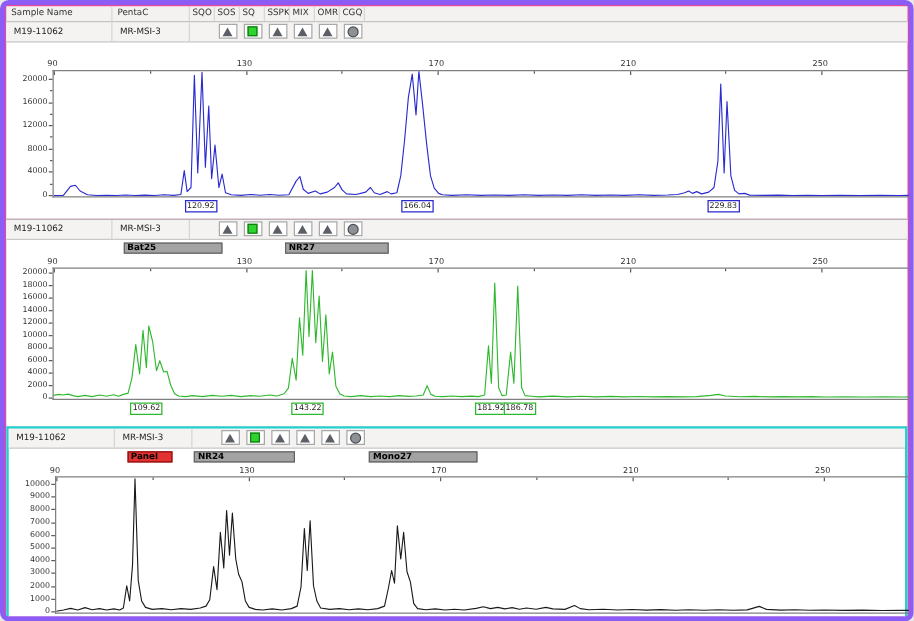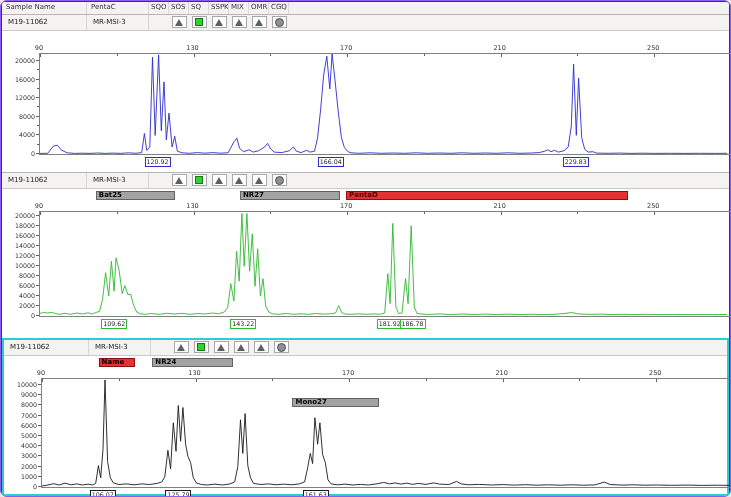--- a/index.html
+++ b/index.html
@@ -1,16 +1,16 @@
 <!DOCTYPE html>
 <html><head>
 <meta charset="utf-8">
 <style>
   html,body{margin:0;padding:0;background:#e9e9e9;font-family:"DejaVu Sans",sans-serif;}
-  .window{position:relative;width:731px;height:497px;background:#14532d;border:1px solid #8b5cf6;
+  .window{position:relative;width:731px;height:497px;background:#ec4899;border:4px solid #8b5cf6;
           border-radius:7px;overflow:hidden;box-sizing:border-box;}
   
   .hdr{position:absolute;top:1px;left:1px;right:1px;height:12px;display:flex;background:#f3f2f1;
        border-bottom:1px solid #cfcfcf;font-size:7px;color:#333;}
   .hc{border-right:1px solid #d8d8d8;padding:1px 0 0 4px;box-sizing:border-box;white-space:nowrap;overflow:hidden;}
   .w-name{width:85px}.w-panel{width:62px}.w-flag{width:20px;padding-left:2px}.w-fill{flex:1;border-right:none}
   
   .block{position:absolute;left:1px;right:1px;background:#fff;border-top:1px solid #b5b5b5;box-sizing:border-box;}
   #block0{top:13px;height:158px}
   #block1{top:171px;height:166px}
@@ -182,22 +182,21 @@
           <div class="fcell">
             <div class="fbox">
               <div class="ic-circle"></div>
             </div>
           </div>
         </div>
     </div>
     <div class="chart">
         <div class="mband">
           <div class="marker gray" style="left: 93.8156px; width: 79.465px; color: rgb(0, 0, 0);">Bat25</div>
-          <div class="marker gray" style="left: 238px; width: 100px; color: rgb(0, 0, 0);">NR27</div>
-          <div class="marker red" style="left: 344.111px; width: 282.158px; color: rgb(77, 0, 0);">PentaD</div>
+          <div class="marker gray" style="left: 223px; width: 83px; color: rgb(0, 0, 0);">NR27</div>
         </div>
         <div class="xt" style="left: 37px;">90</div>
         <div class="xt" style="left: 190.556px;">130</div>
         <div class="xt" style="left: 344.111px;">170</div>
         <div class="xt" style="left: 497.667px;">210</div>
         <div class="xt" style="left: 651.222px;">250</div>
         <div class="plot" style="height: 104px;">
           <div class="tick" style="left: 0px; top: 0px; height: 3px;"></div>
           <div class="tick" style="left: 76.7778px; top: 0px; height: 2px;"></div>
           <div class="tick" style="left: 153.556px; top: 0px; height: 3px;"></div>
@@ -277,23 +276,23 @@
           </div>
           <div class="fcell">
             <div class="fbox">
               <div class="ic-circle"></div>
             </div>
           </div>
         </div>
     </div>
     <div class="chart">
         <div class="mband">
-          <div class="marker red" style="left: 94.5833px; width: 36.4694px; color: rgb(0, 0, 0);">Name</div>
+          <div class="marker red" style="left: 94.5833px; width: 36.4694px; color: rgb(0, 0, 0);">Panel</div>
           <div class="marker gray" style="left: 148.328px; width: 80.6167px; color: rgb(0, 0, 0);">NR24</div>
-          <div class="marker gray" style="left: 288.447px; width: 86.375px; color: rgb(0, 0, 0); margin-top: 40px;">Mono27</div>
+          <div class="marker gray" style="left: 288.447px; width: 86.375px; color: rgb(0, 0, 0);">Mono27</div>
         </div>
         <div class="xt" style="left: 37px;">90</div>
         <div class="xt" style="left: 190.556px;">130</div>
         <div class="xt" style="left: 344.111px;">170</div>
         <div class="xt" style="left: 497.667px;">210</div>
         <div class="xt" style="left: 651.222px;">250</div>
         <div class="plot" style="height: 108px;">
           <div class="tick" style="left: 0px; top: 0px; height: 3px;"></div>
           <div class="tick" style="left: 76.7778px; top: 0px; height: 2px;"></div>
           <div class="tick" style="left: 153.556px; top: 0px; height: 3px;"></div>

